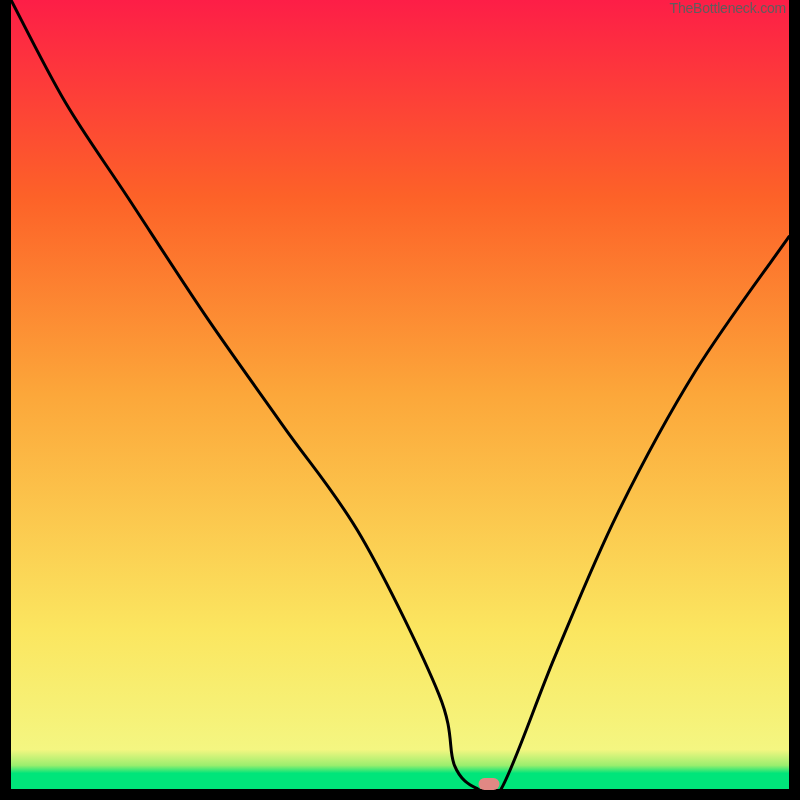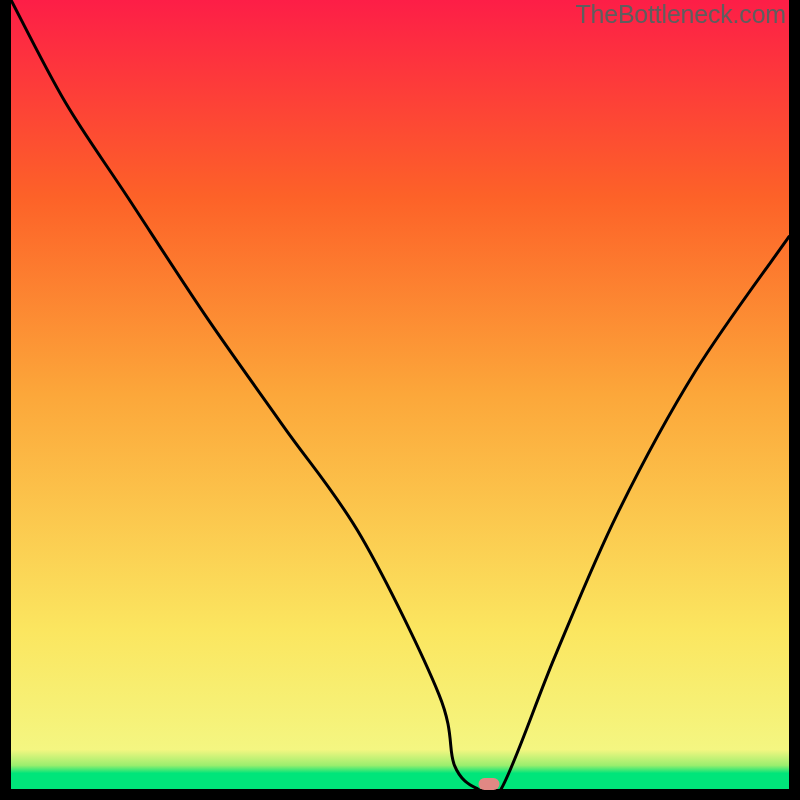--- a/index.html
+++ b/index.html
@@ -32,21 +32,21 @@
       #fca73a 50%,
       #fd6228 75%,
       #fd1e47 100%
     );
   }
   .watermark {
     position: absolute;
     top: 0px;
     right: 14px;
     color: #5e5e5e;
-    font-size: 25px;
+    font-size: 14px;
     font-weight: 400;
     z-index: 10;
     letter-spacing: -0.2px;
   }
   svg.curve {
     position: absolute;
     left: 0;
     top: 0;
     width: 778px;
     height: 789px;

